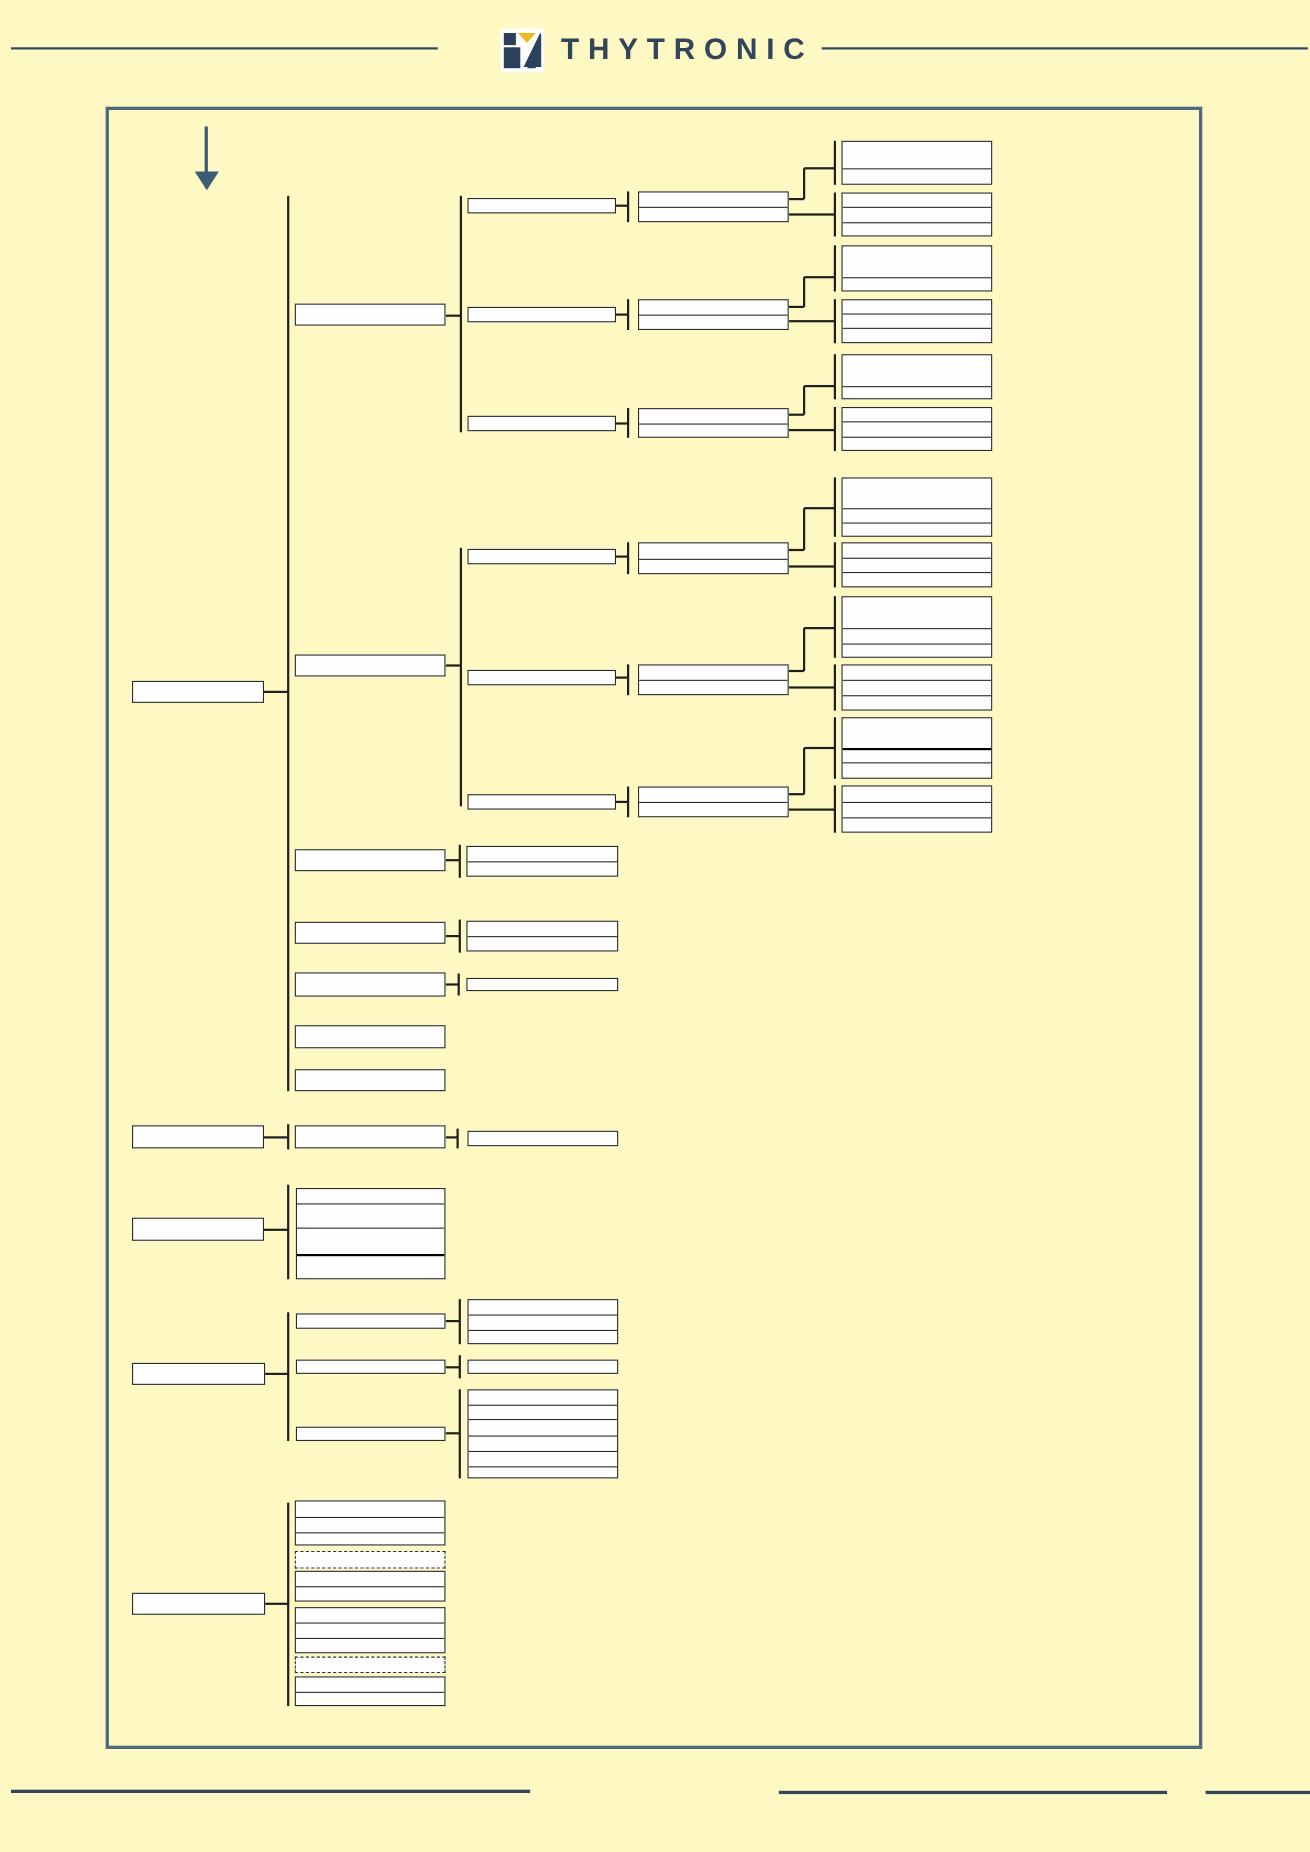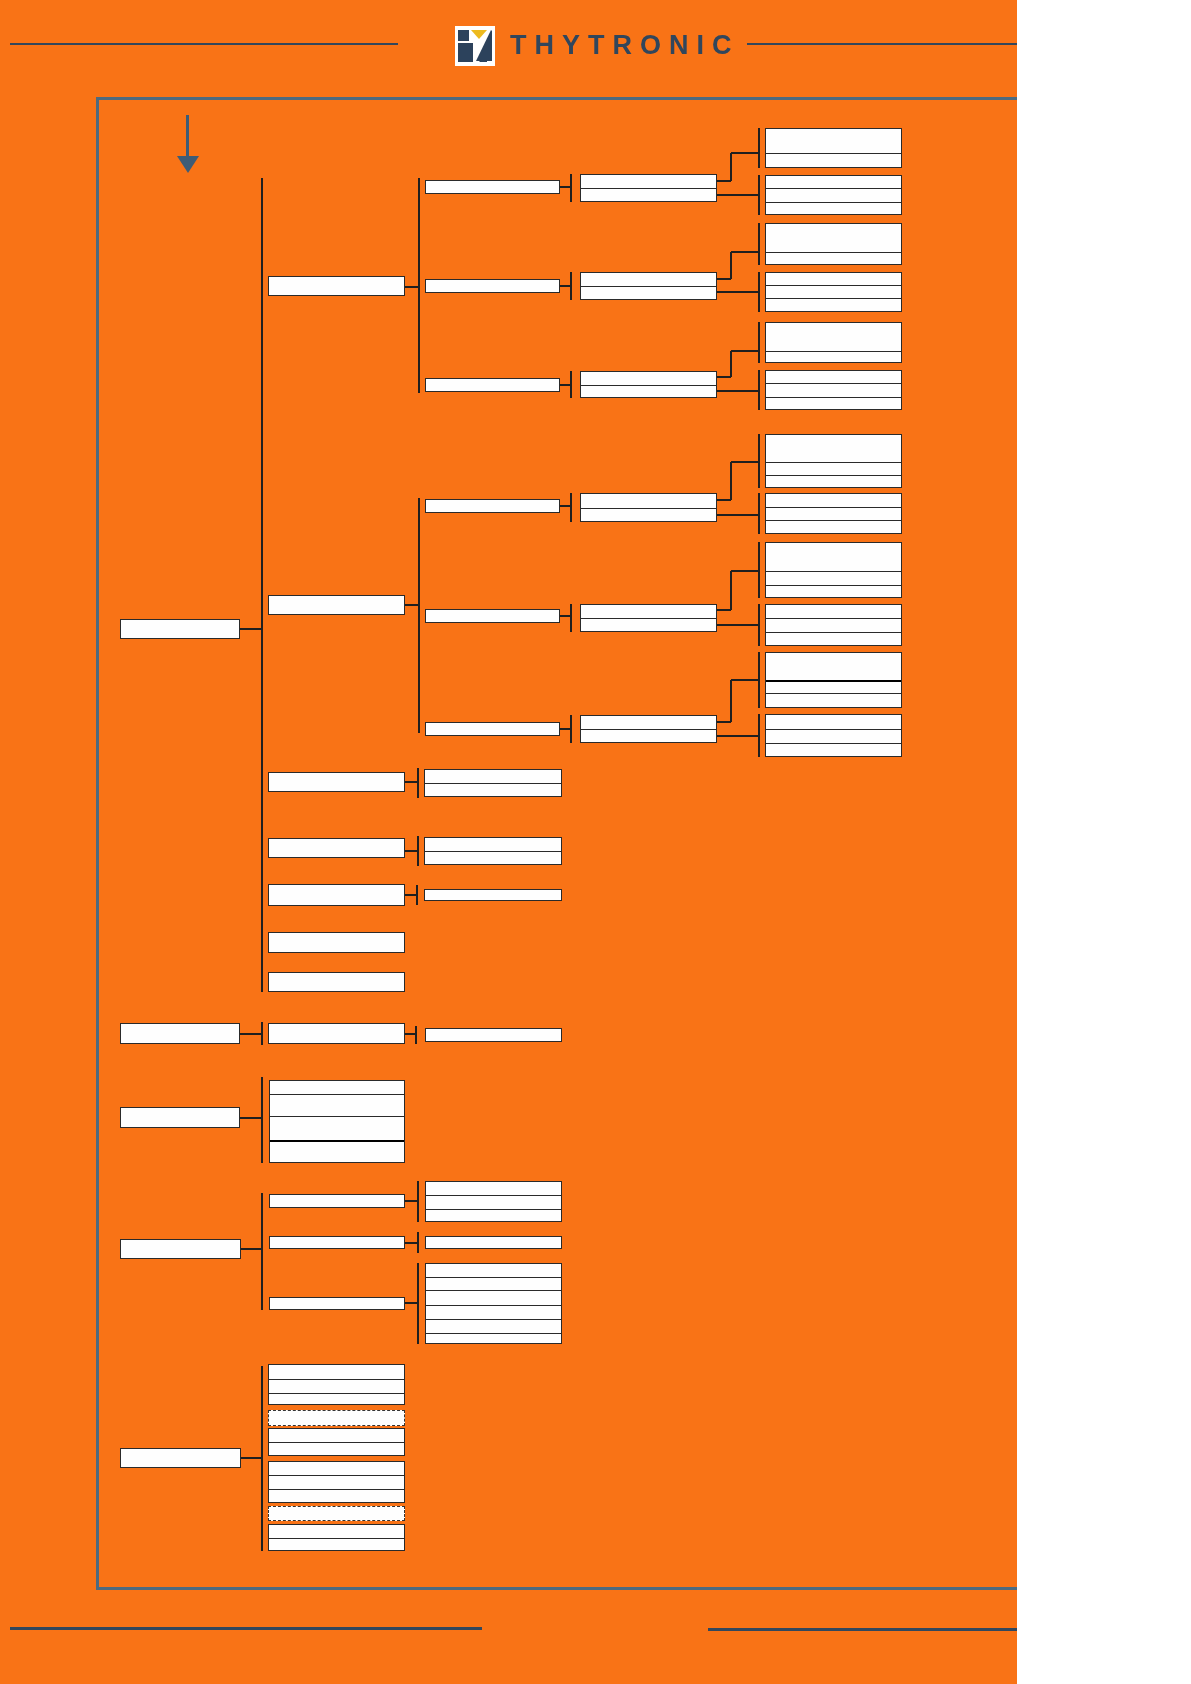--- a/index.html
+++ b/index.html
@@ -1,16 +1,16 @@
 <!DOCTYPE html>
 <html><head>
 <meta charset="utf-8">
 <style>
   html,body{margin:0;padding:0;background:#ffffff;}
-  .page{position:relative;width:1017px;height:1684px;background:#f97316;overflow:hidden;
+  .page{position:relative;width:1191px;height:1684px;background:#fef9c3;overflow:hidden;
         font-family:"Liberation Sans", sans-serif;}
   
   .hrule{position:absolute;height:2px;background:#33475c;}
   .rule-left{left:10px;top:43px;width:388px;}
   .rule-right{left:747px;top:43px;width:442px;}
   .logo{position:absolute;left:455px;top:26px;width:40px;height:40px;}
   .brand{position:absolute;left:510px;top:28px;height:34px;line-height:34px;
          font-size:27px;font-weight:600;letter-spacing:8px;color:#31465c;white-space:nowrap;}
   
   .frame{position:absolute;left:96px;top:97px;width:997px;height:1493px;

